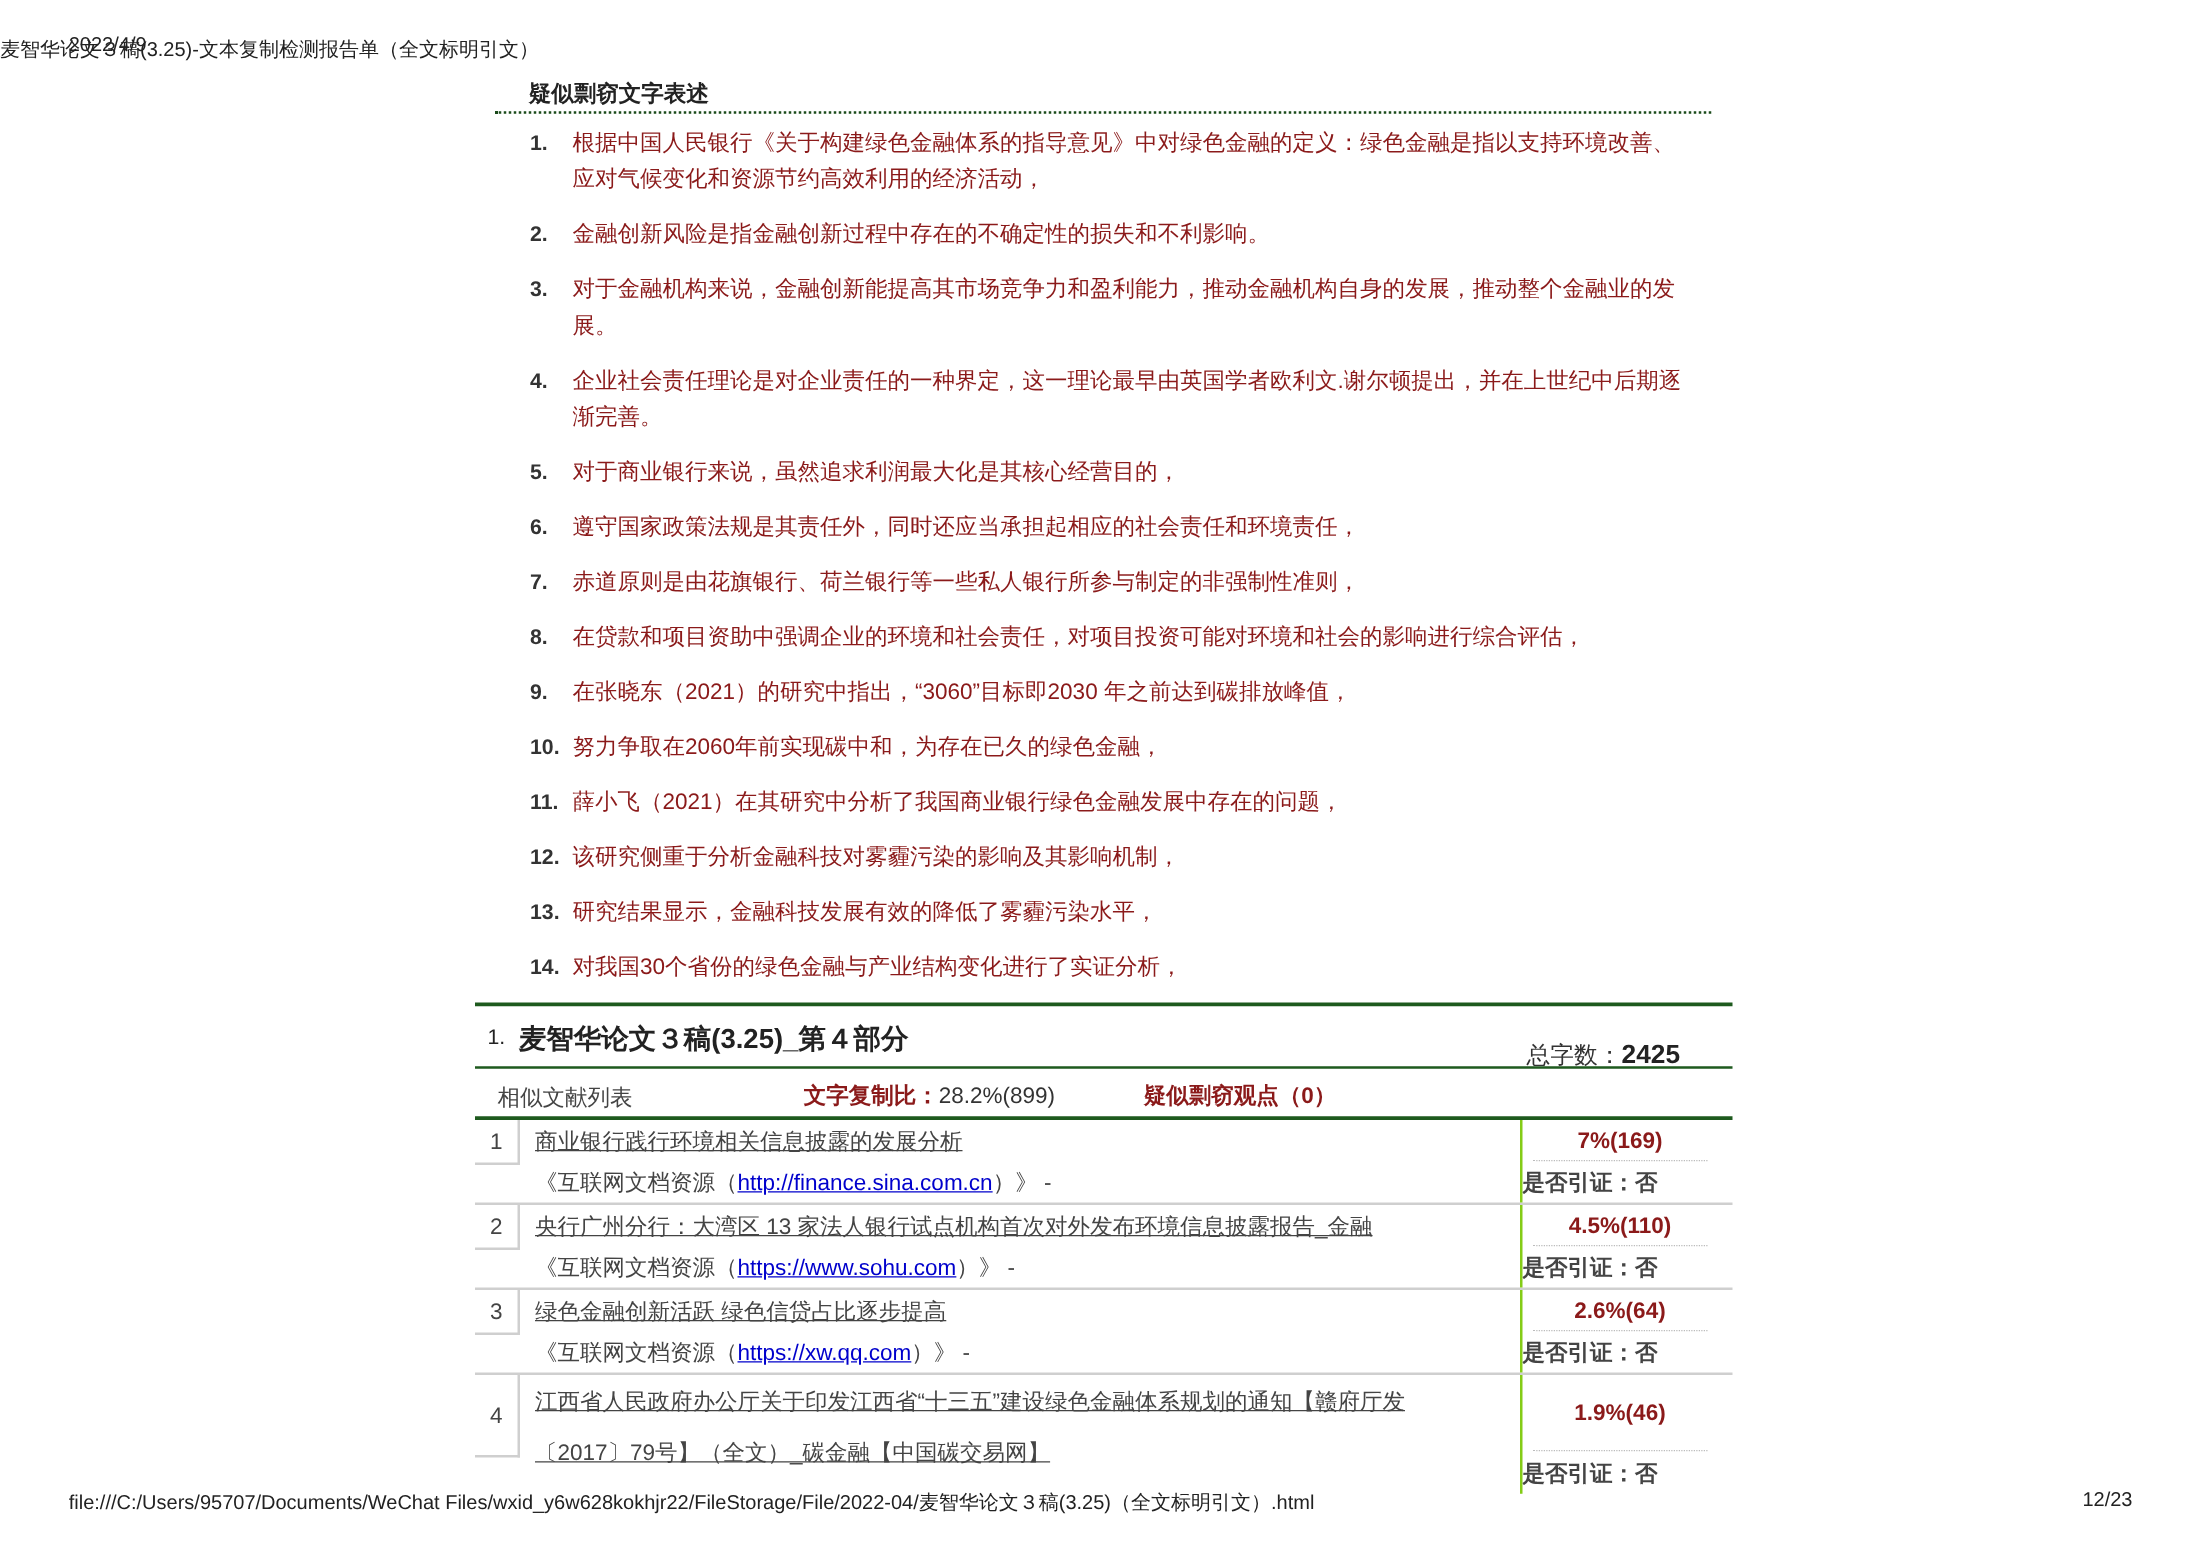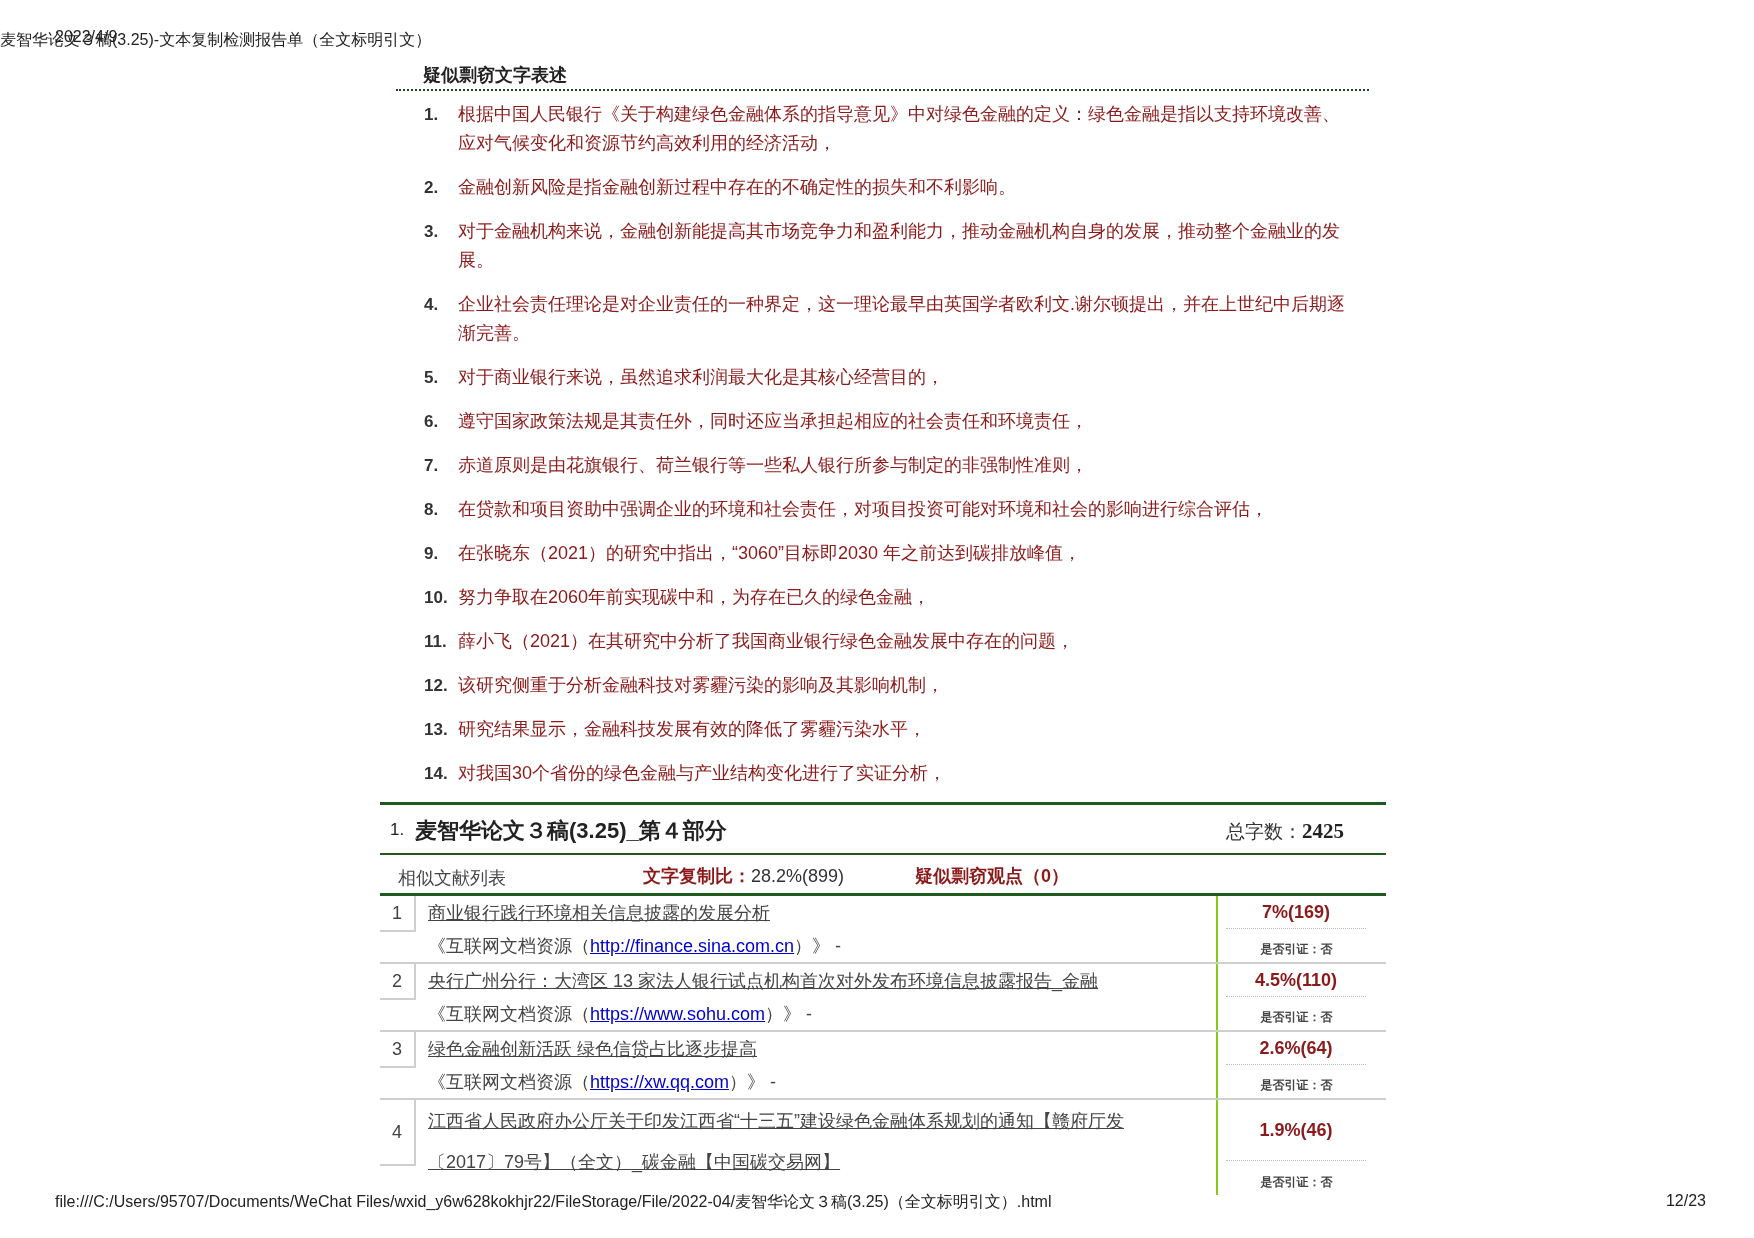--- a/index.html
+++ b/index.html
@@ -15,37 +15,37 @@
 
   .plist { position:absolute; left:396px; top:100px; width:960px; margin:0; padding:0; list-style:none; }
   .plist li { position:relative; padding-left:62px; font-size:18px; line-height:29px; color:#8b1a1a; margin-bottom:15px; }
   .plist li .num { position:absolute; left:28px; top:0; color:#333; font-weight:bold; font-size:17px; }
 
   .part { position:absolute; left:380px; top:802px; width:1006px; }
   .part-top { border-top:3px solid #1e5a1e; height:0; }
   .part-head { height:48px; position:relative; border-bottom:2px solid #1e5a1e; }
   .part-head .pnum { position:absolute; left:10px; top:15px; font-size:17px; color:#222; }
   .part-head .ptitle { position:absolute; left:35px; top:11px; font-size:22px; font-weight:bold; color:#222; }
-  .part-head .wc { position:absolute; right:42px; top:14px; font-size:19px; color:#333;font-family:Liberation Serif, serif; }
+  .part-head .wc { position:absolute; right:42px; top:26px; font-size:19px; color:#333; }
   .part-head .wc b { font-size:21px; color:#222; }
   .part-stats { height:38px; position:relative; border-bottom:3px solid #1e5a1e; }
   .part-stats .lbl { position:absolute; left:18px; top:11px; font-size:18px; color:#444;font-family:Liberation Mono, monospace; }
   .part-stats .ratio { position:absolute; left:263px; top:9px; font-size:18px; color:#333; }
   .part-stats .ratio b { color:#8b1a1a; }
   .part-stats .views { position:absolute; left:535px; top:9px; font-size:18px; font-weight:bold; color:#8b1a1a; }
 
   .src { position:relative; border-bottom:2px solid #cfcfcf; }
   .src .idx { position:absolute; left:0; top:0; width:34px; height:34px; border-right:2px solid #cfcfcf; border-bottom:2px solid #cfcfcf;
               text-align:center; line-height:34px; font-size:18px; color:#444; }
   .src .ttl { margin-left:48px; width:730px; font-size:18px; line-height:33px; color:#444; text-decoration:underline; padding-top:1px; }
   .src .from { margin-left:48px; font-size:18px; line-height:33px; color:#444; }
   .src .from a { color:#0000cc; text-decoration:underline; }
   .src .right { position:absolute; right:0; top:0; bottom:0; width:168px; border-left:2px solid #84cc16;font-weight:bold; }
   .src .pct { text-align:center; font-size:18px; color:#8b1a1a; border-bottom:1px dotted #bbb; margin:0 20px 0 8px; }
-  .src .cite { text-align:center; font-size:12px; color:#444; position:absolute; left:0; right:11px; bottom:4px; }
+  .src .cite { text-align:left; font-size:18px; color:#444; position:absolute; left:0; right:11px; bottom:4px; }
 </style>
 </head>
 <body>
 
 <div class="hdr-date">2022/4/9</div>
 <div class="hdr-title">麦智华论文３稿(3.25)-文本复制检测报告单（全文标明引文）</div>
 
 <div class="sec-title">疑似剽窃文字表述</div>
 <div class="sec-rule"></div>
 

